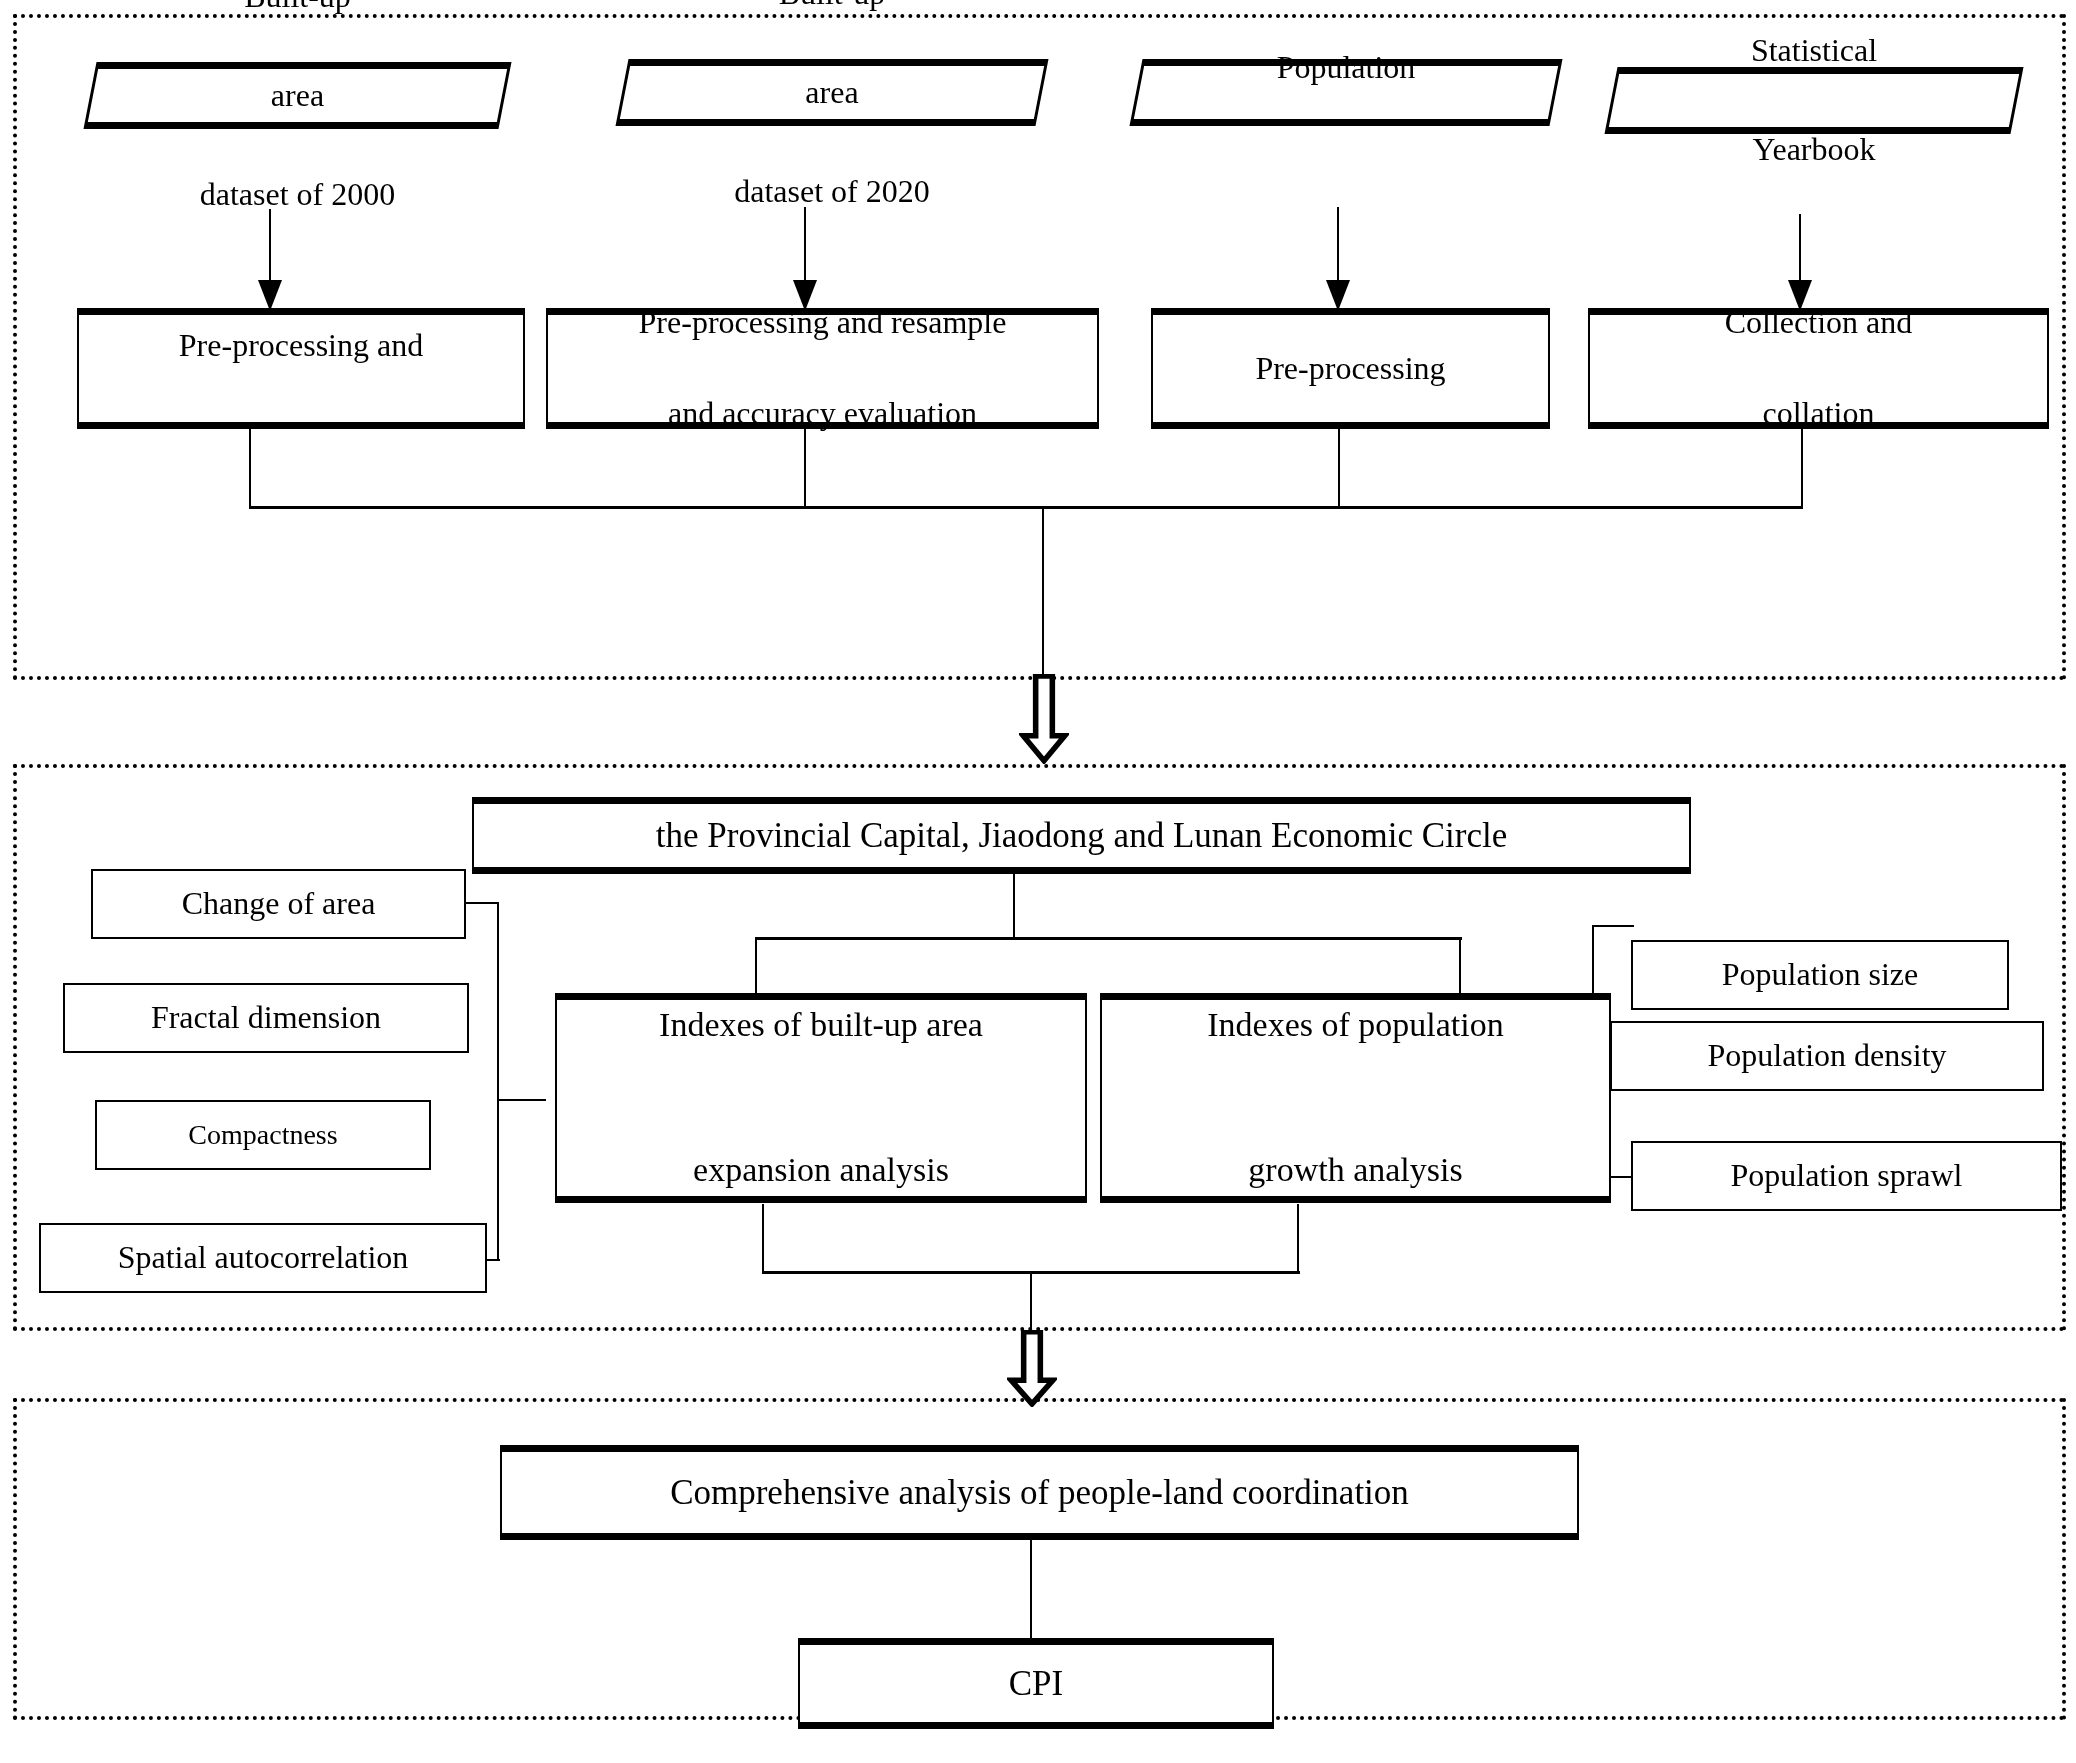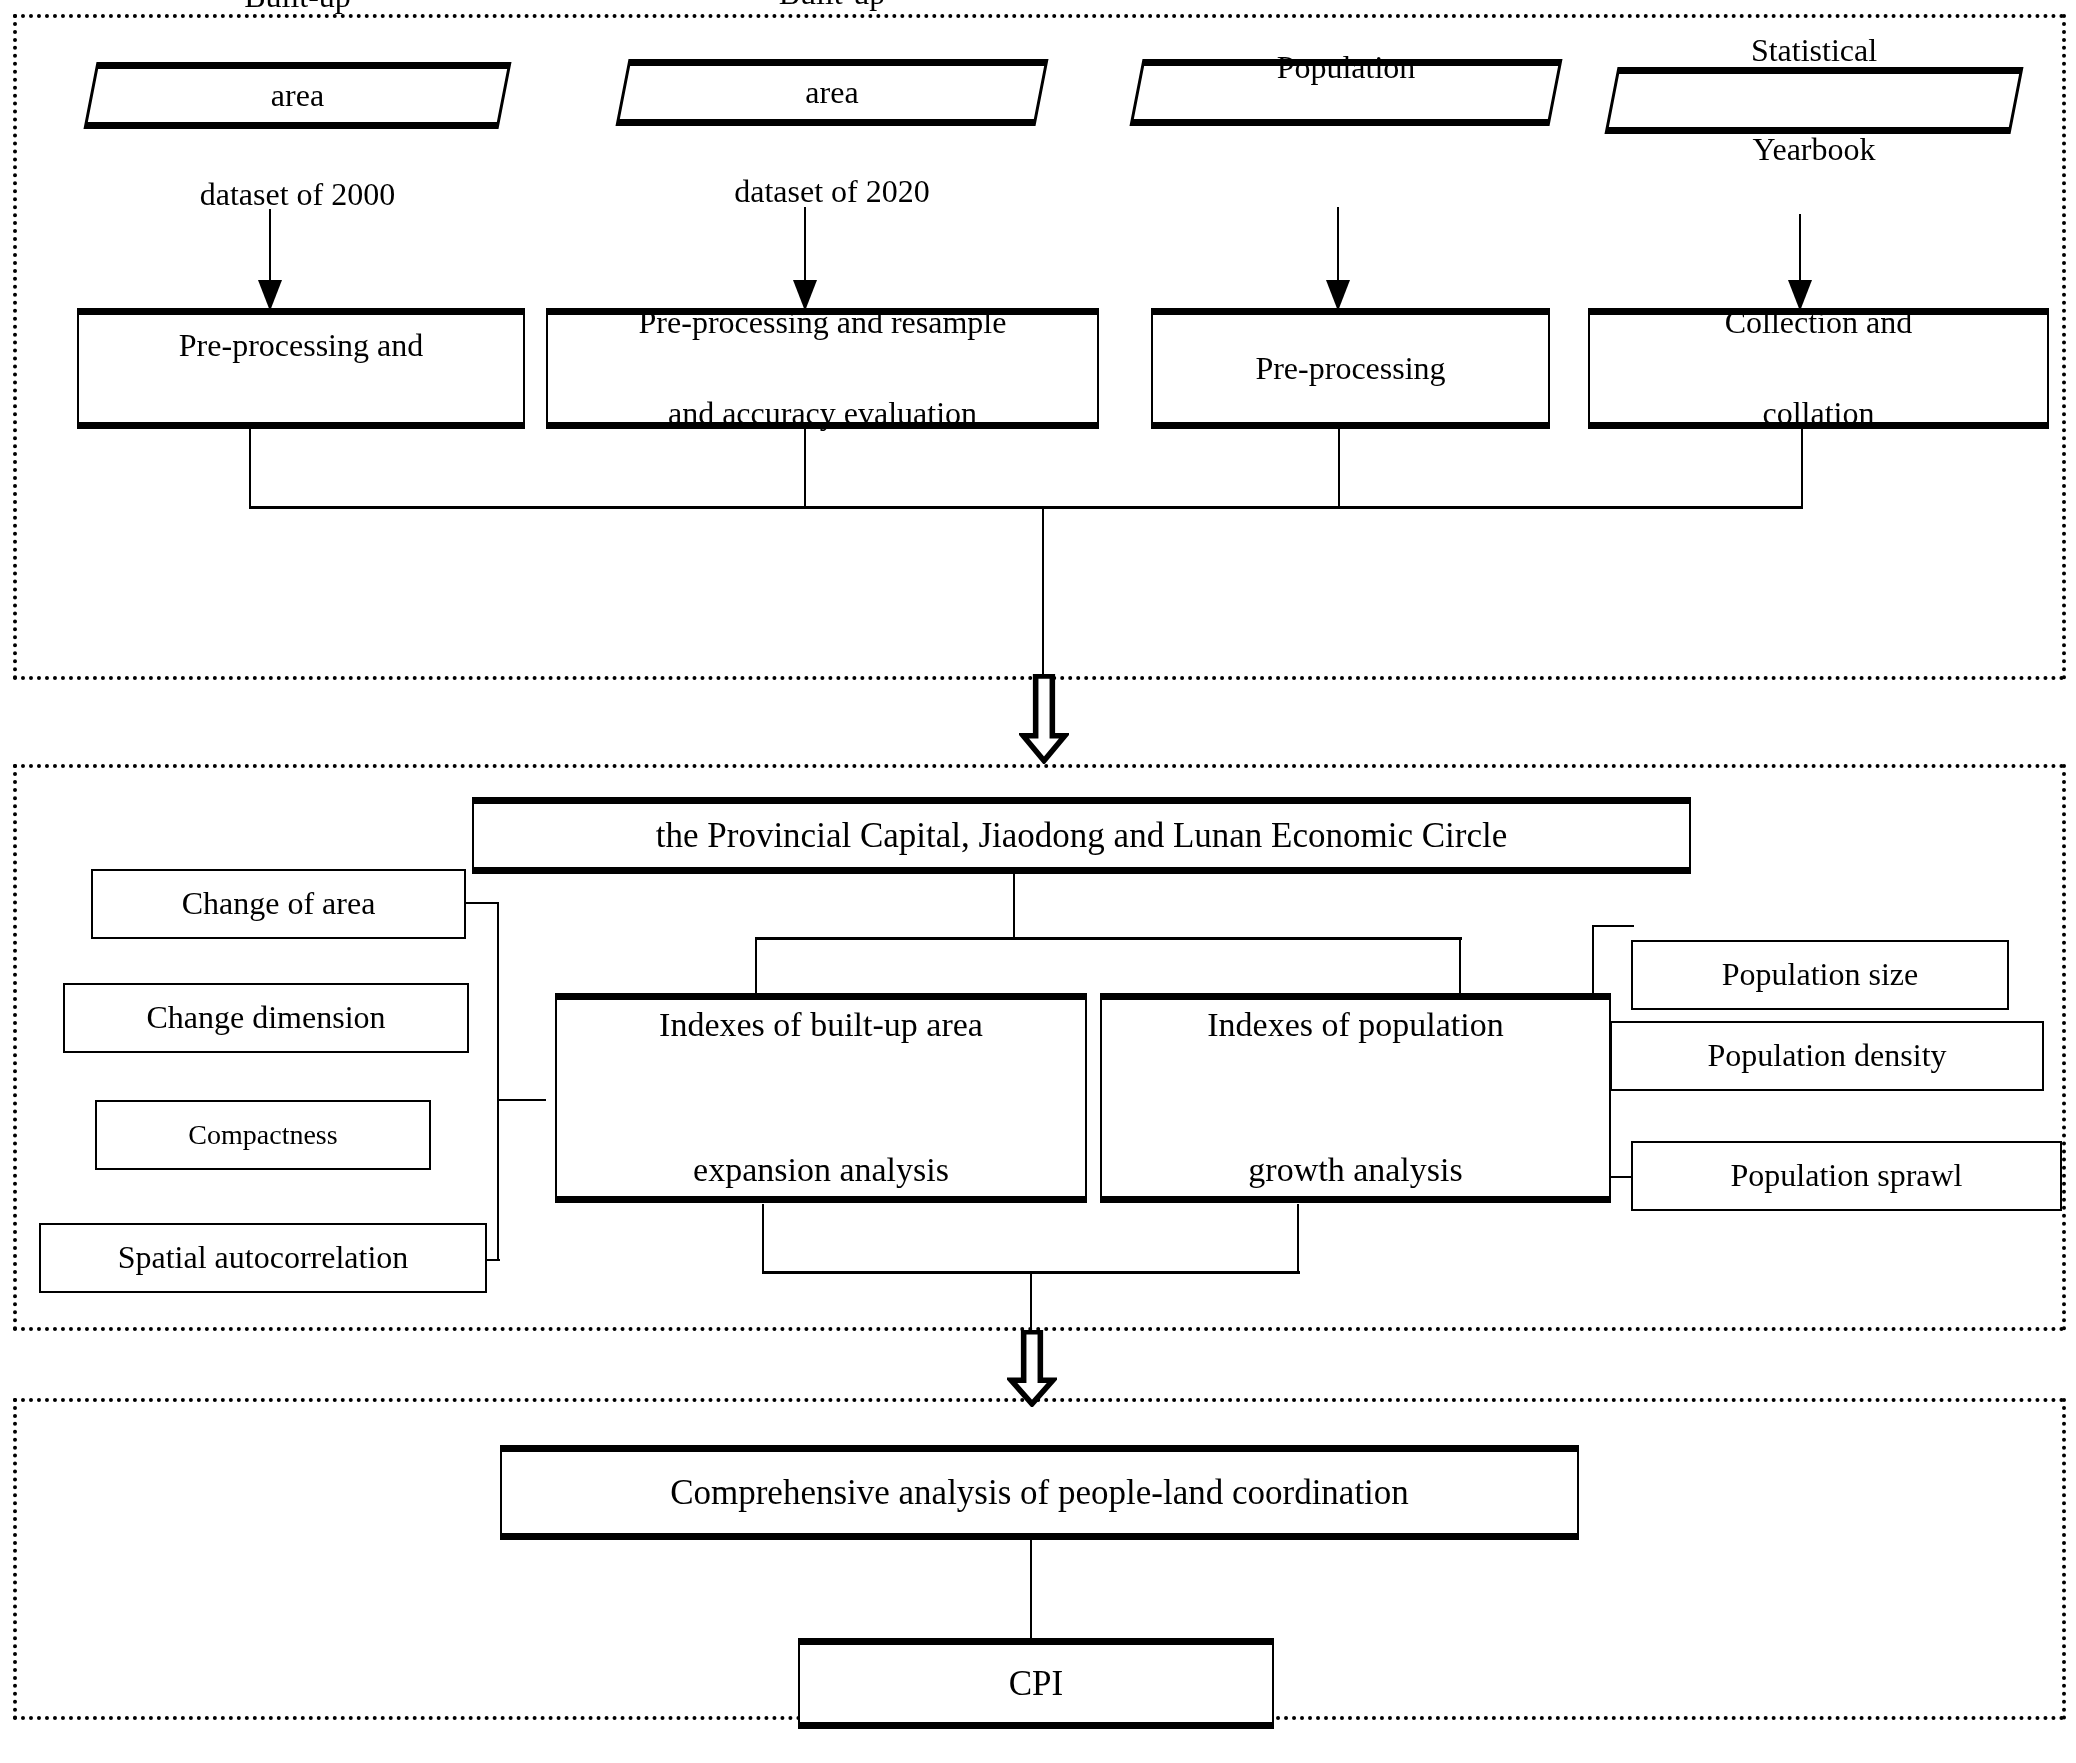--- a/index.html
+++ b/index.html
@@ -191,21 +191,21 @@
 
   <div class="vthin" style="left:1013px;top:874px;width:2.1px;height:64px;"></div>
   <div class="hline" style="left:755px;top:937px;width:707px;height:2.8px;"></div>
   <div class="vthin" style="left:755px;top:939px;width:2.1px;height:70px;"></div>
   <div class="vthin" style="left:1459px;top:939px;width:2.1px;height:70px;"></div>
 
   <div class="node thin" style="left:91px;top:869px;width:375px;height:70px;font-size:32px;">
     <span>Change of area</span>
   </div>
   <div class="node thin" style="left:63px;top:983px;width:406px;height:70px;font-size:32px;">
-    <span>Change dimension</span>
+    <span>Fractal dimension</span>
   </div>
   <div class="node thin" style="left:95px;top:1100px;width:336px;height:70px;font-size:28px;">
     <span>Compactness</span>
   </div>
   <div class="node thin" style="left:39px;top:1223px;width:448px;height:70px;font-size:32px;">
     <span>Spatial autocorrelation</span>
   </div>
 
   <div class="vthin" style="left:497px;top:902px;width:2.1px;height:359px;"></div>
   <div class="hthin" style="left:464px;top:902px;width:35px;height:2.1px;"></div>

